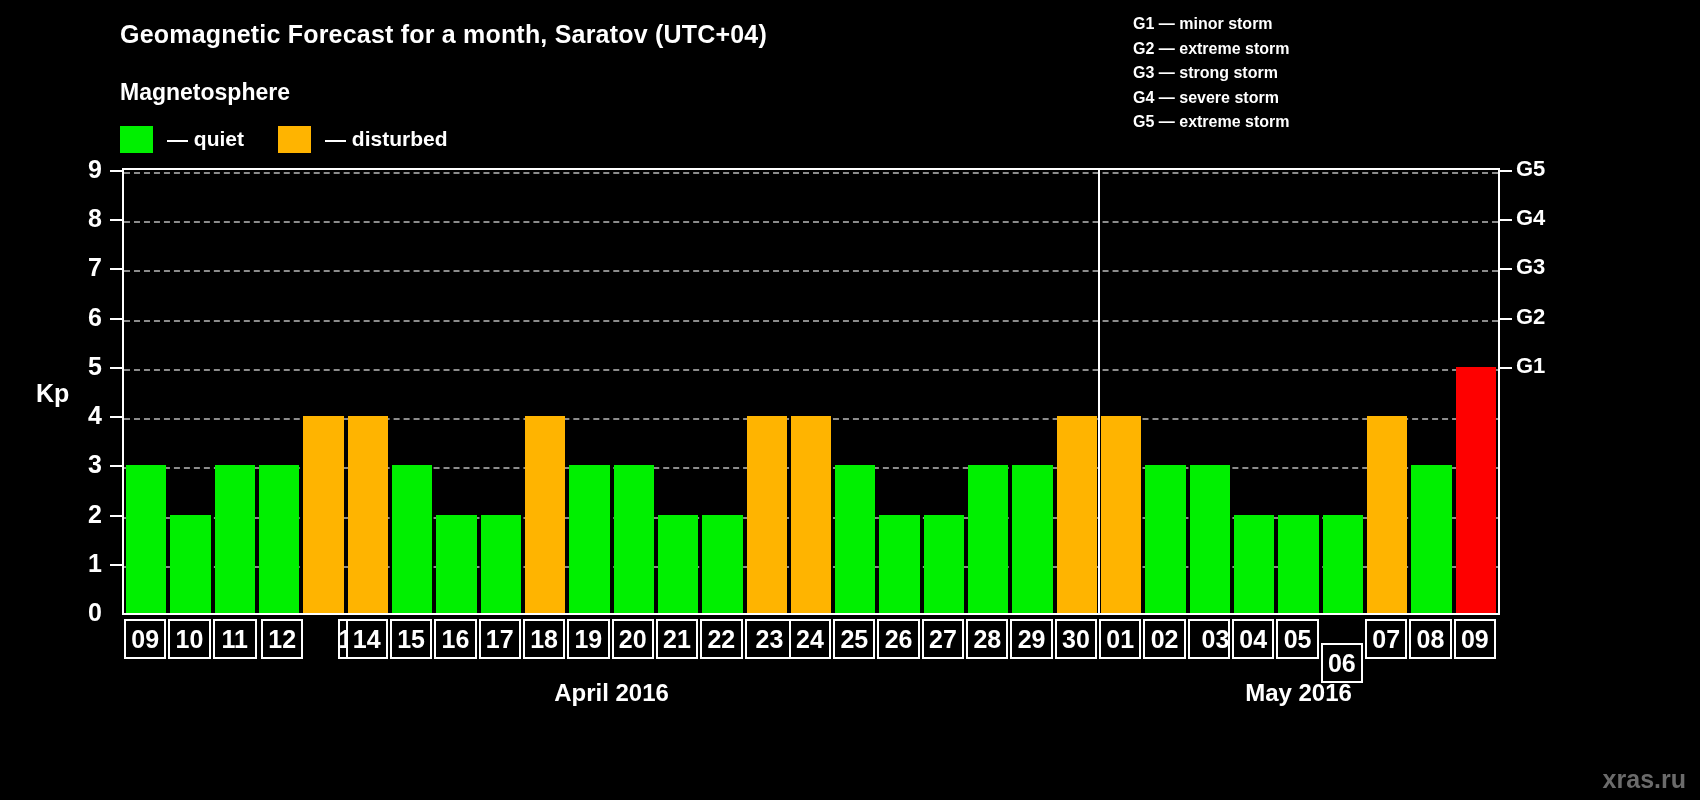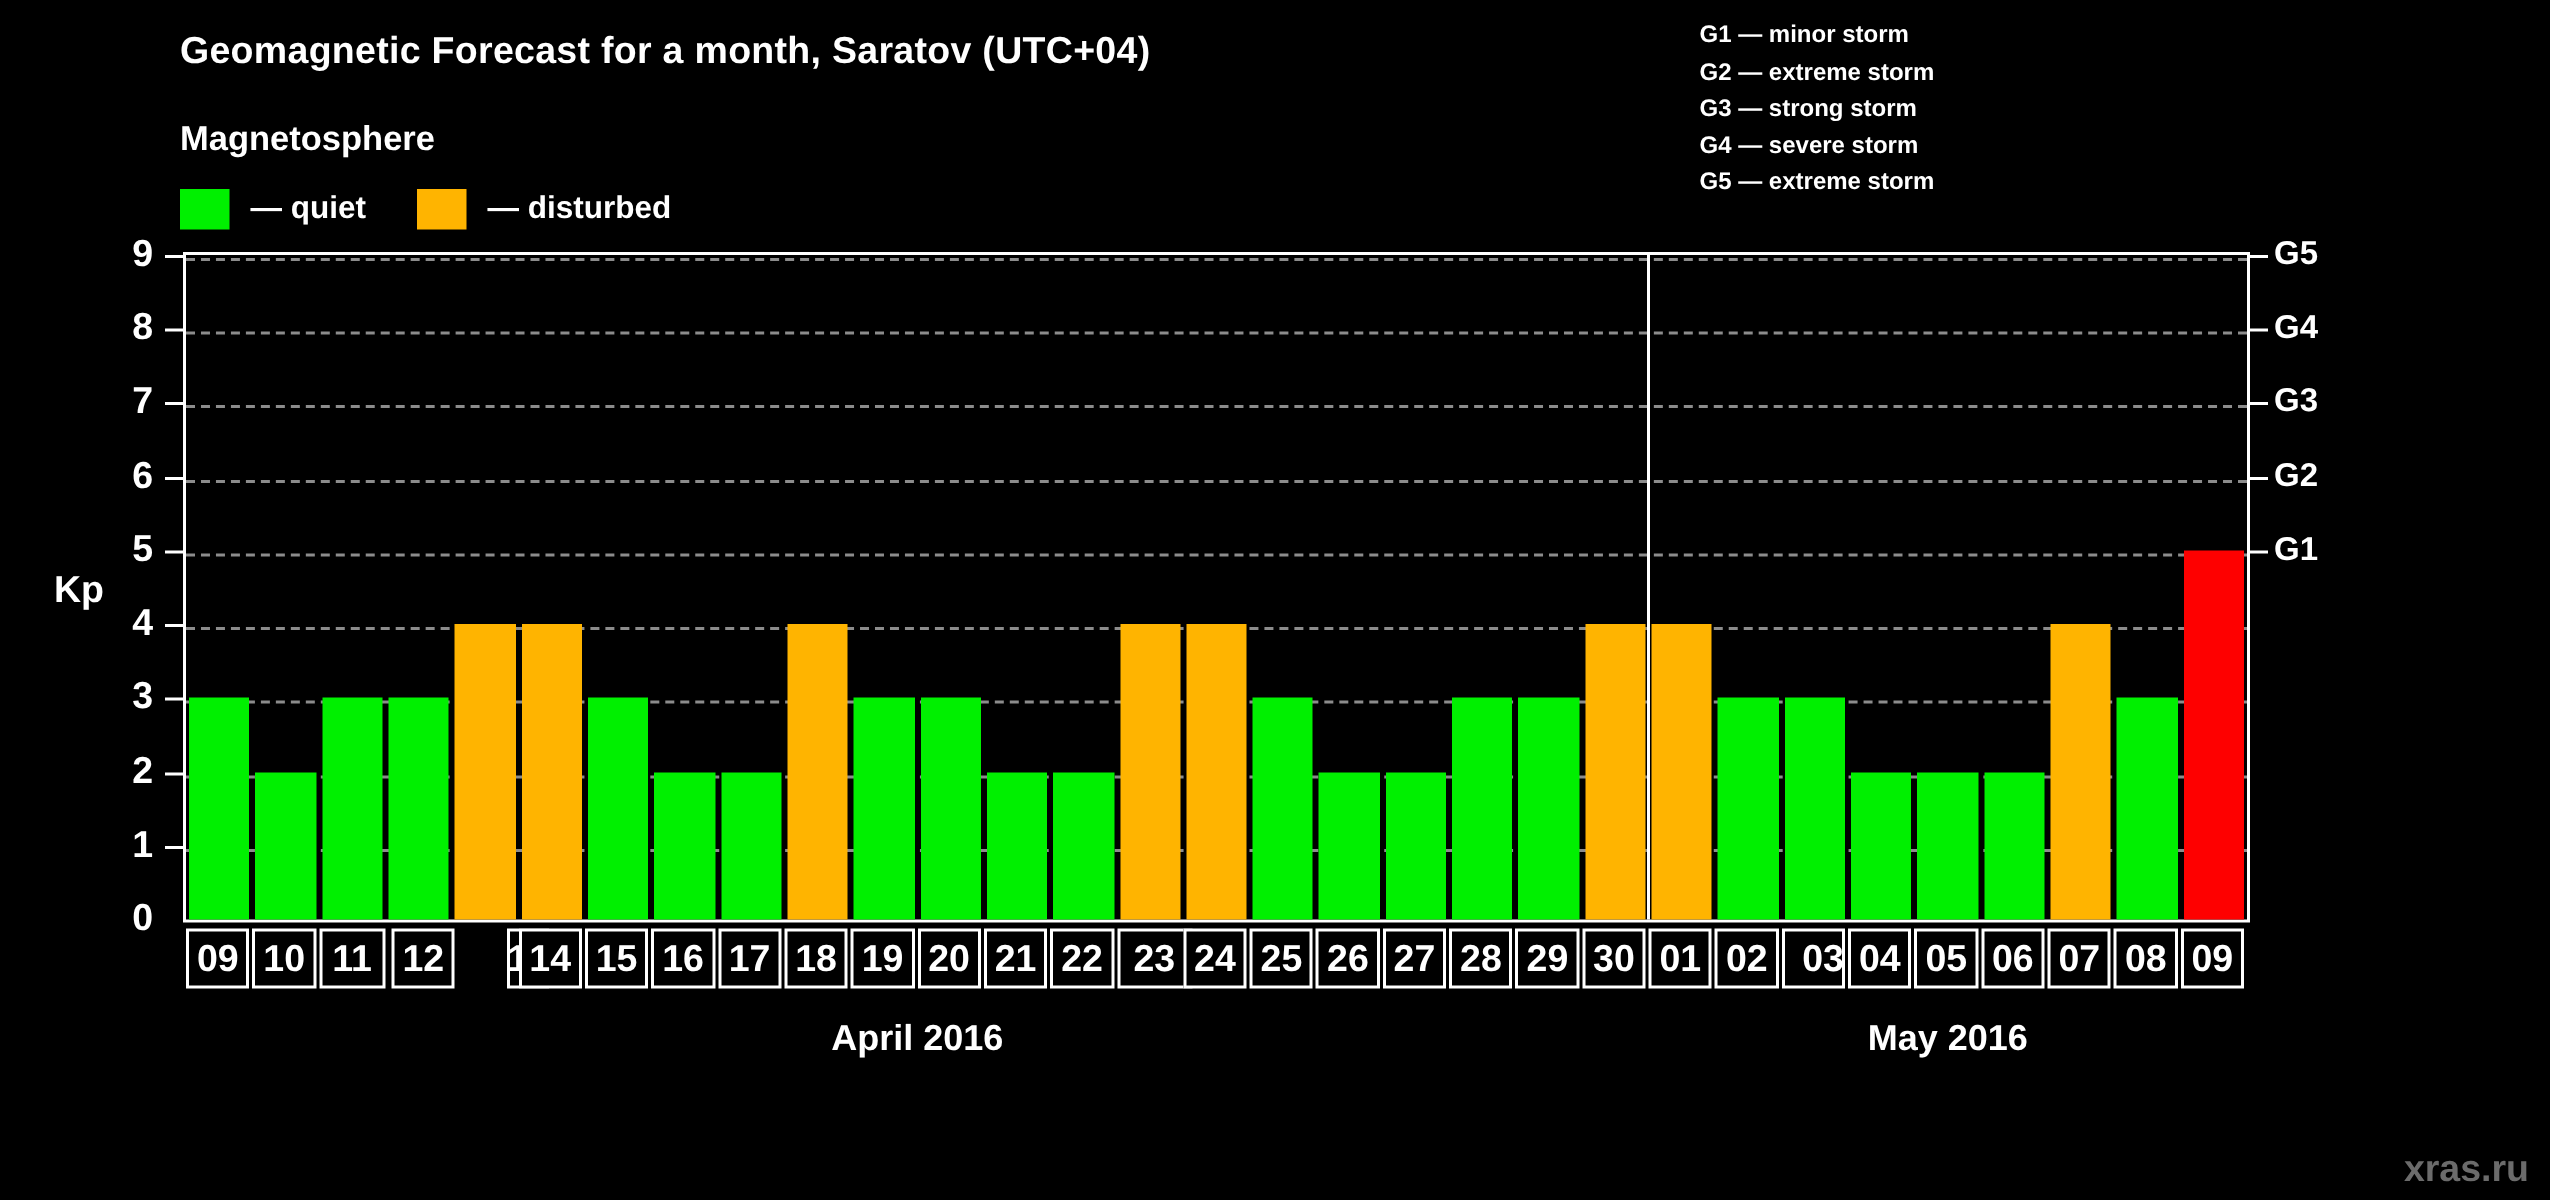--- a/index.html
+++ b/index.html
@@ -329,21 +329,21 @@
     <div class="day-label" style="left: 755.484px; width: 42.3226px;">26</div>
     <div class="day-label" style="left: 799.806px; width: 42.3226px;">27</div>
     <div class="day-label" style="left: 844.129px; width: 42.3226px;">28</div>
     <div class="day-label" style="left: 888.452px; width: 42.3226px;">29</div>
     <div class="day-label" style="left: 932.774px; width: 42.3226px;">30</div>
     <div class="day-label" style="left: 977.097px; width: 42.3226px;">01</div>
     <div class="day-label" style="left: 1021.42px; width: 42.3226px;">02</div>
     <div class="day-label" style="left: 1065.74px; width: 42.3226px; padding-left: 13px;">03</div>
     <div class="day-label" style="left: 1110.06px; width: 42.3226px;">04</div>
     <div class="day-label" style="left: 1154.39px; width: 42.3226px;">05</div>
-    <div class="day-label" style="left: 1198.71px; width: 42.3226px;">06</div>
+    <div class="day-label" style="left: 1198.71px; width: 42.3226px; margin-top: 24px;">06</div>
     <div class="day-label" style="left: 1243.03px; width: 42.3226px;">07</div>
     <div class="day-label" style="left: 1287.35px; width: 42.3226px;">08</div>
     <div class="day-label" style="left: 1331.68px; width: 42.3226px;">09</div>
   </div>
 
 <div id="watermark">xras.ru</div>
 
 <div class="month-label" style="left: 124px; width: 975.097px;">April 2016</div>
 <div class="month-label" style="left: 1099.1px; width: 398.903px;">May 2016</div>
 

